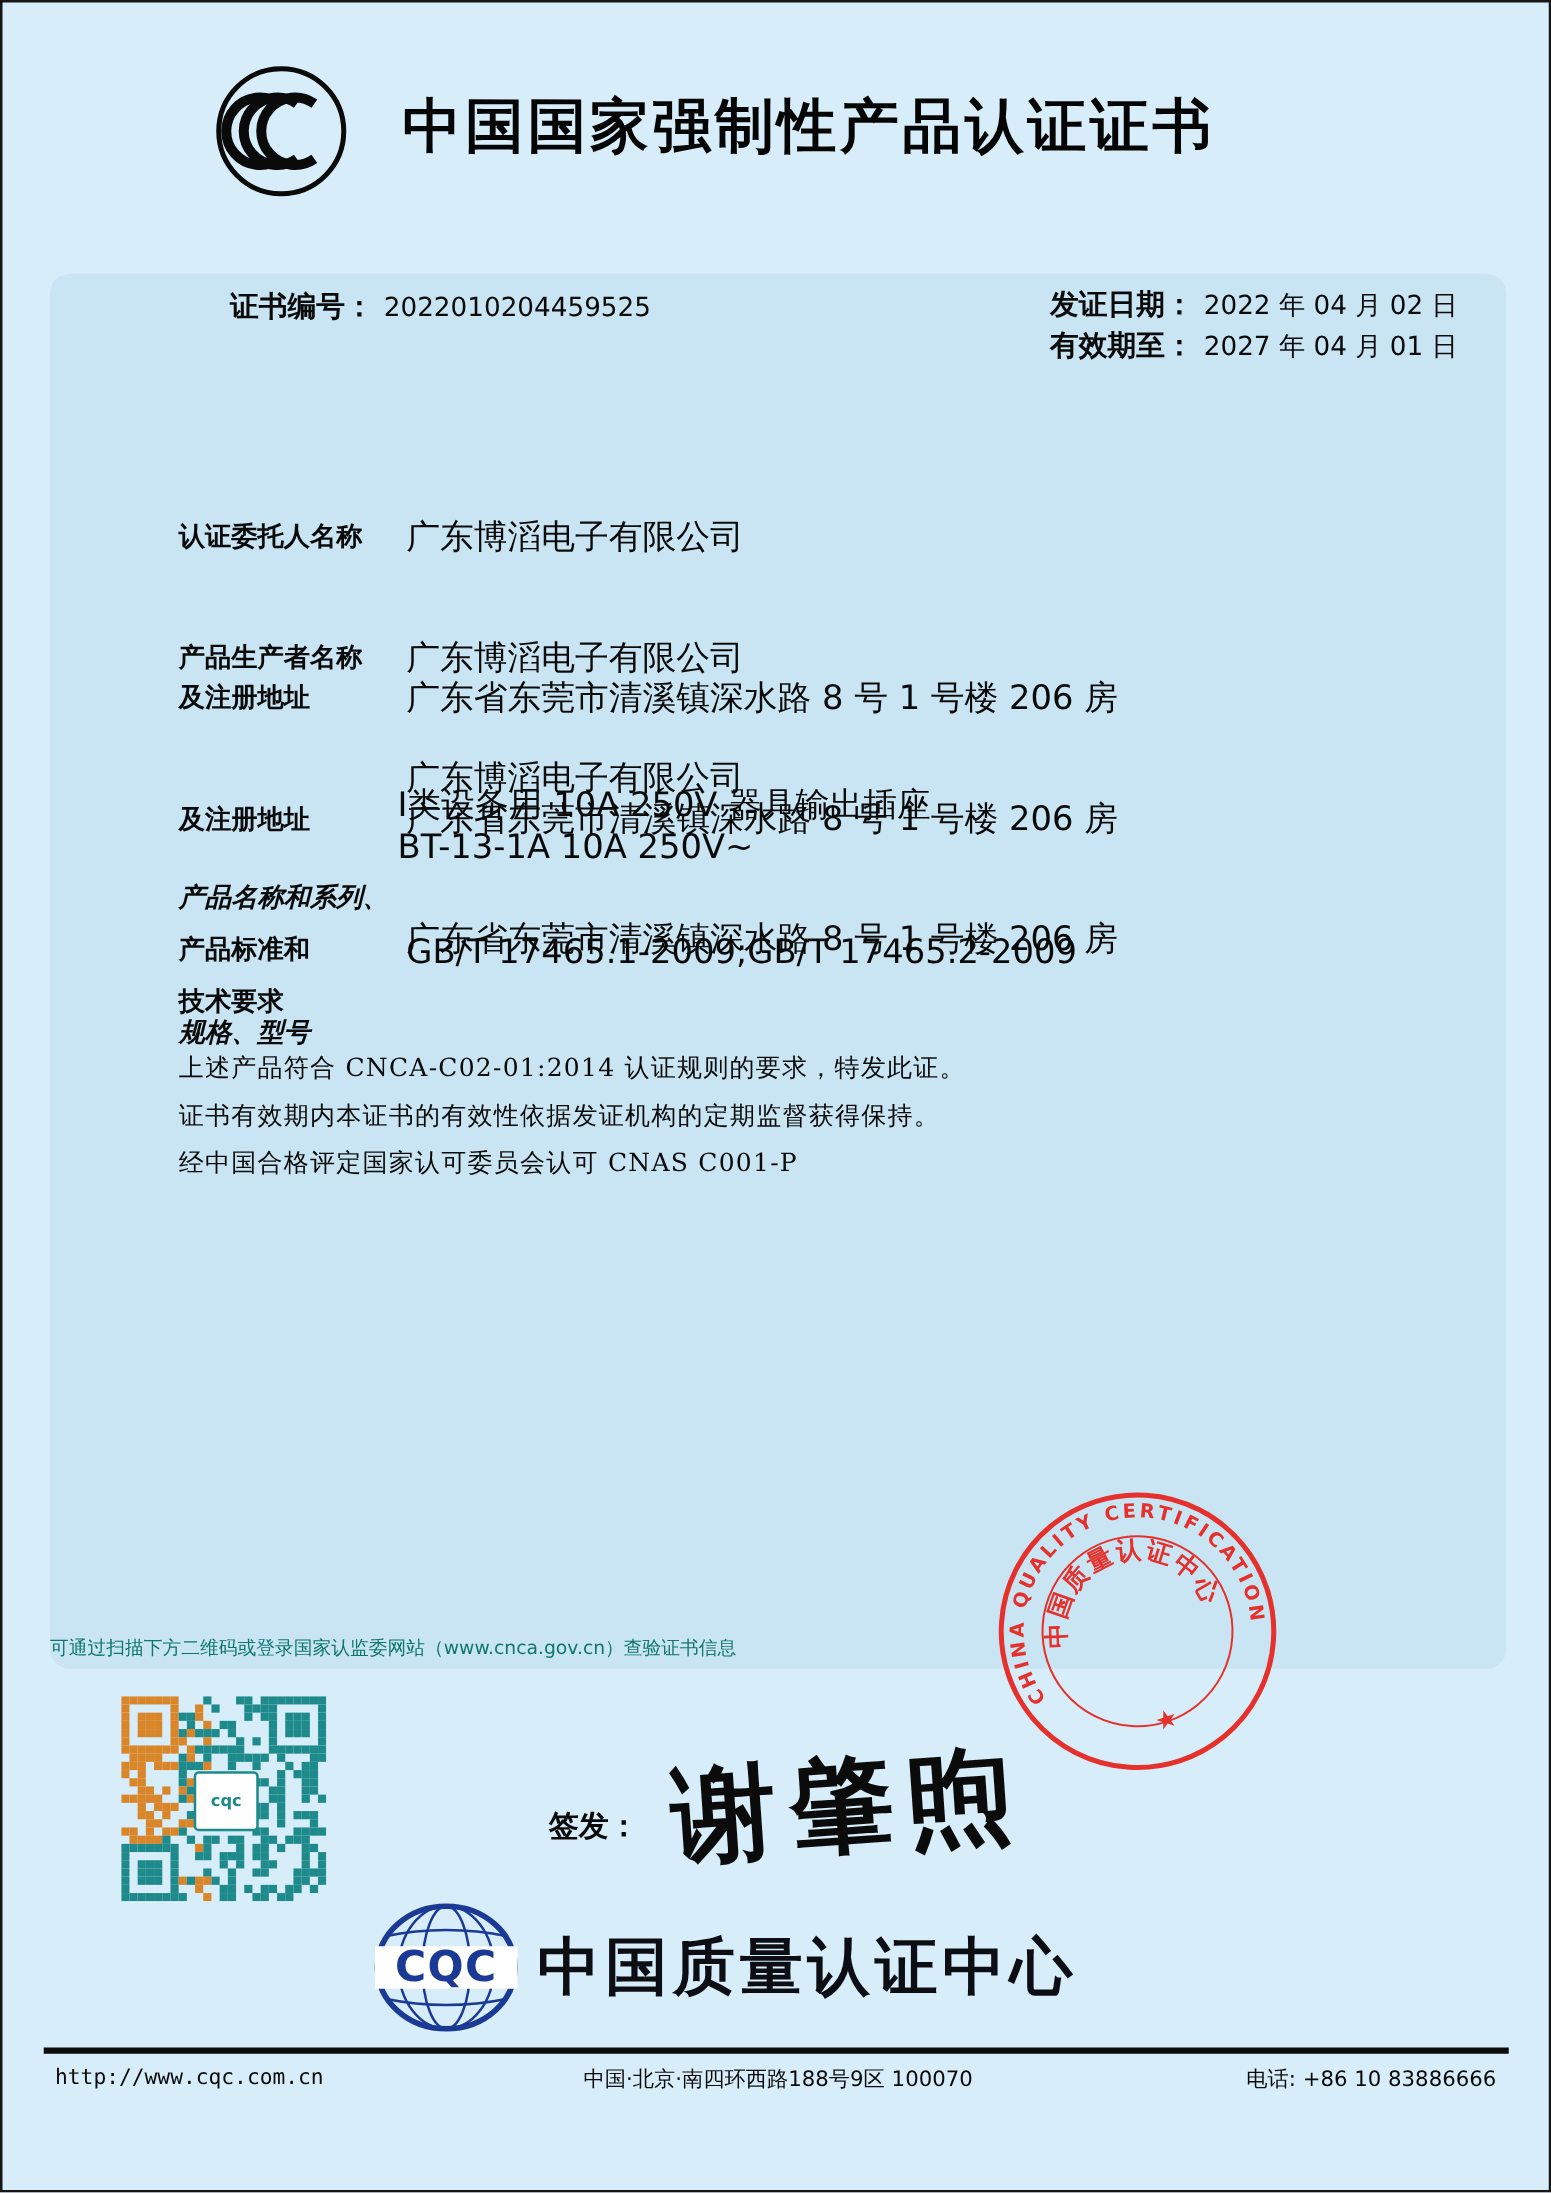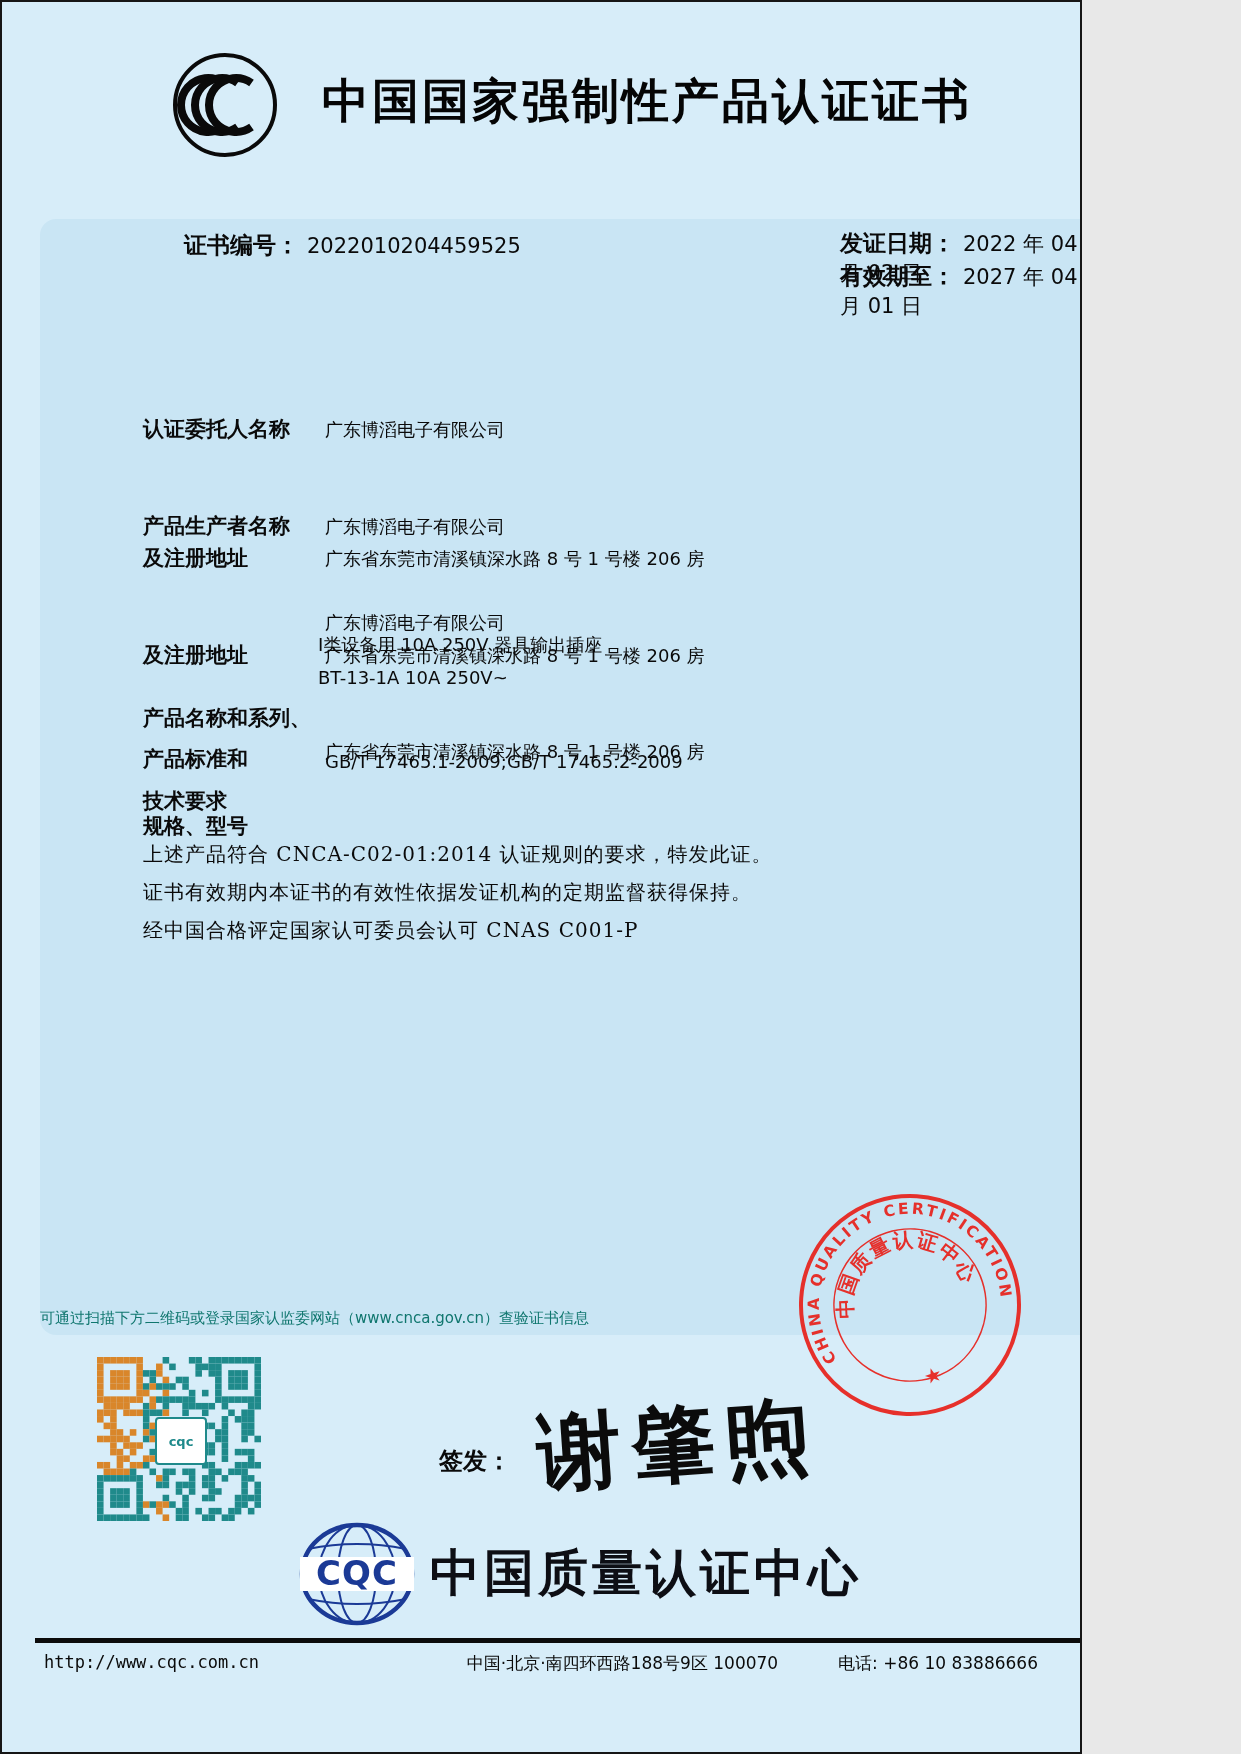--- a/index.html
+++ b/index.html
@@ -1,31 +1,31 @@
 <!DOCTYPE html>
 <html><head>
 <meta charset="utf-8">
 <style>
   html,body{margin:0;padding:0;background:#e8e8e8;}
   #page{
-    position:relative; width:1082px; height:1754px;
+    position:relative; width:1241px; height:1754px;
     background:#d7edf9; border:2px solid #161616; box-sizing:border-box;
     font-family:"DejaVu Sans", sans-serif; color:#0a0a0a; overflow:hidden;
   }
   .abs{position:absolute;}
   
   .title{font-size:47px; font-weight:bold; letter-spacing:3px; color:#050505;}
   
   .panel{left:38px; top:217px; width:1165px; height:1116px; background:#c9e5f4; border-radius:16px;}
   .certnum-label,.date-label{font-family:"DejaVu Serif", serif; font-weight:bold; font-size:23px;}
   .certnum-value,.date-value{font-size:21px; margin-left:8px;}
   .field-label{font-weight:bold; font-size:21px; line-height:43px; white-space:pre;}
-  .field-value{font-size:18px; line-height:43px; white-space:pre;}
+  .field-value{font-size:27px; line-height:43px; white-space:pre;}
   .field-value.tight{line-height:33px;}
-  .field-label.tight{line-height:36px;}
+  .field-label.tight{line-height:36px;font-style:italic;}
   .statements{font-family:"DejaVu Serif", serif; font-size:20px; line-height:38px; letter-spacing:1px;}
   .verify{width:1165px; text-align:left; font-size:15px; color:#0f766e;}
   
   .sign-label{font-family:"DejaVu Serif", serif; font-weight:bold; font-size:24px;}
   .sign-name{font-family:"DejaVu Serif", serif; font-size:84px; font-weight:600;
              transform:rotate(-4deg); letter-spacing:10px; color:#0b0b0b;}
   
   .issuer-name{font-size:50px; font-weight:bold; letter-spacing:4px; color:#0d0e14;}
   
   .footer-divider{left:33px; top:1636px; width:1172px; height:5px; background:#0c0c0c;}

